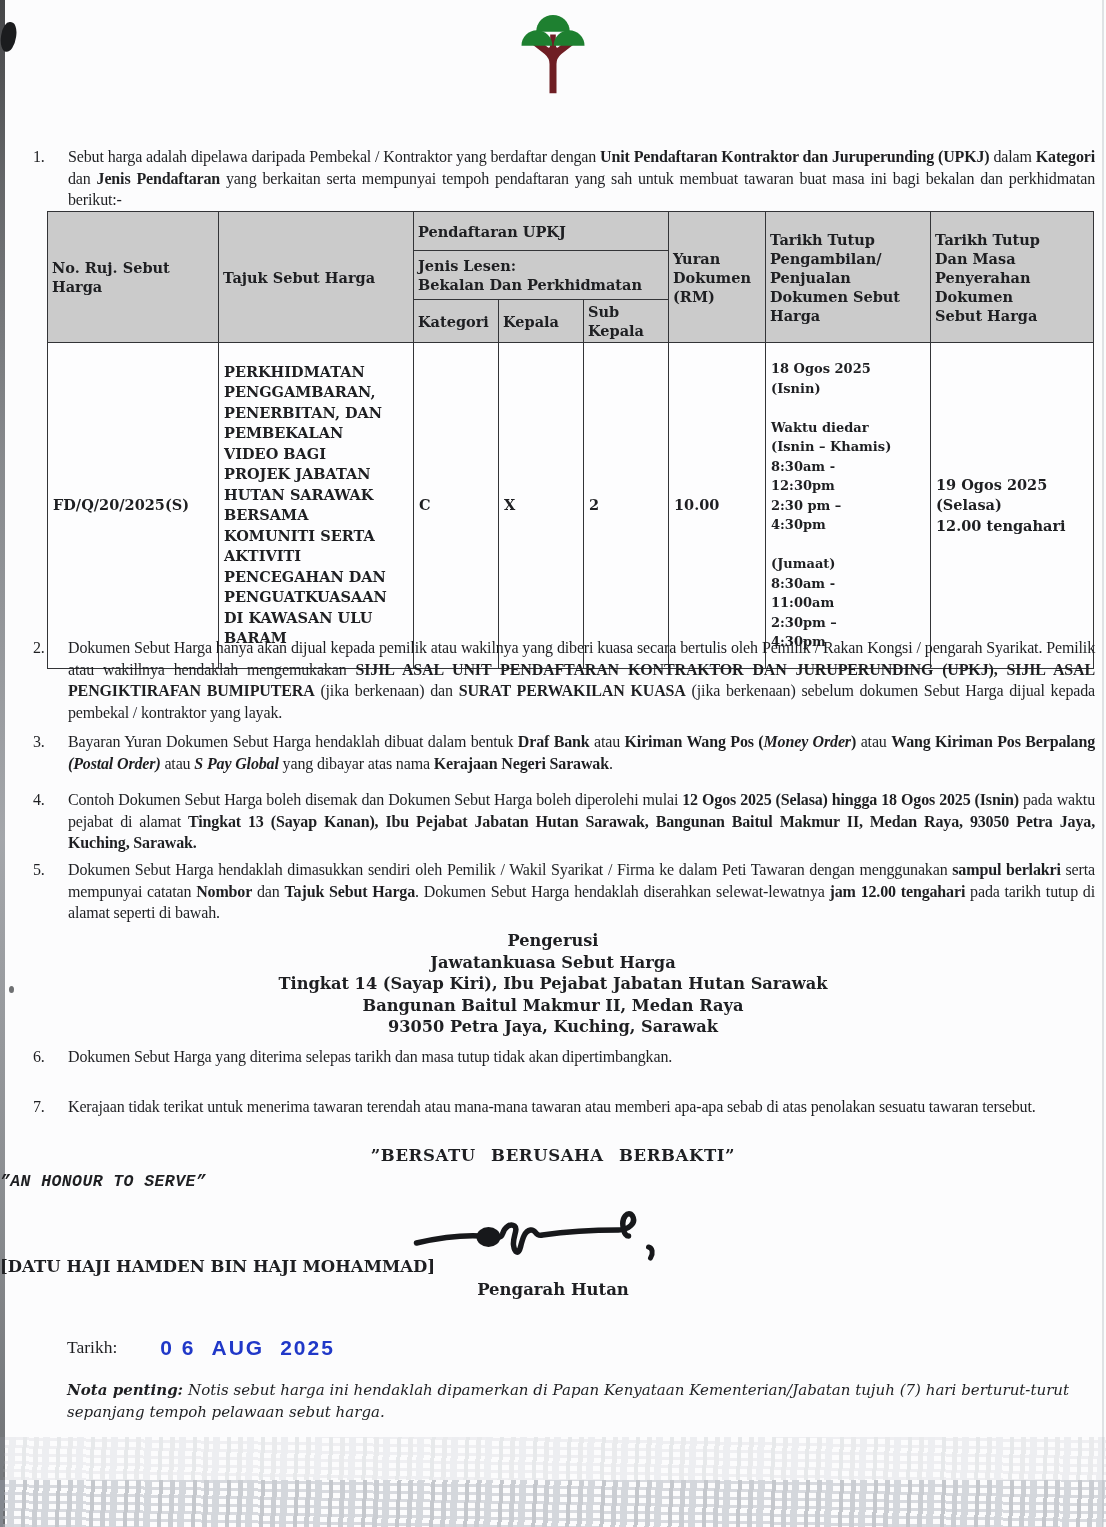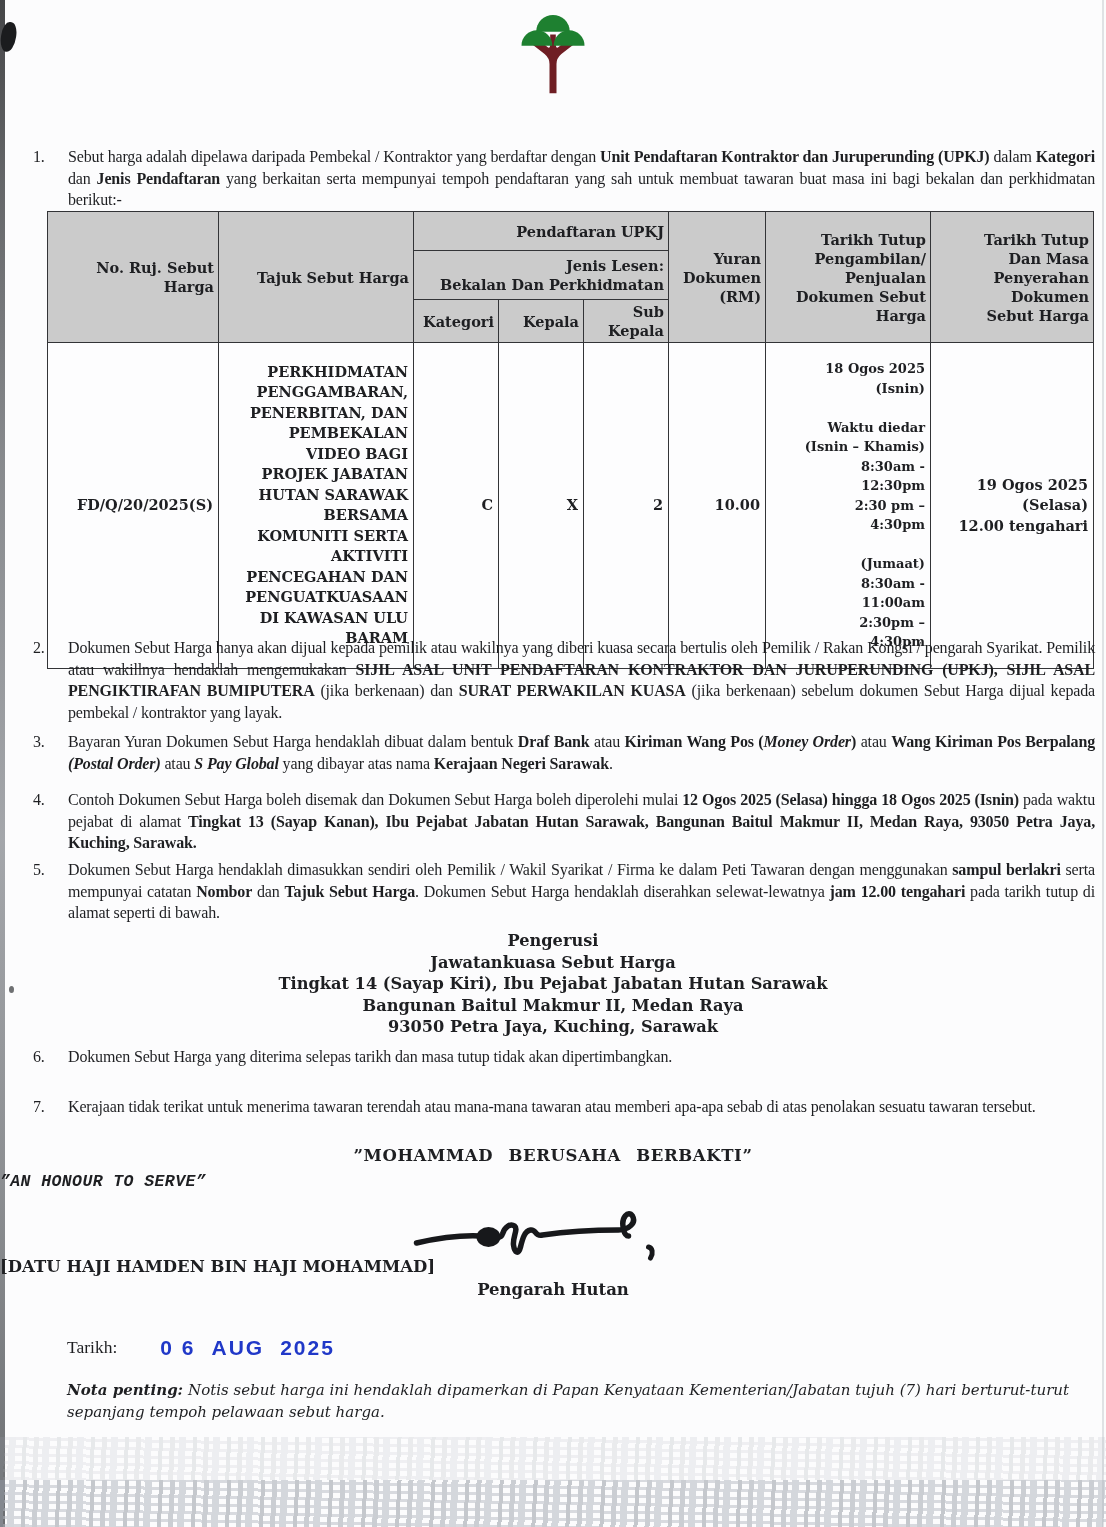--- a/index.html
+++ b/index.html
@@ -34,21 +34,21 @@
   .doc-title{position:absolute;top:88px;left:0;width:100%;text-align:center;
     font-family:"DejaVu Serif",serif;font-weight:bold;font-size:16.5px;line-height:22px;letter-spacing:.4px;}
   
   .para{position:absolute;left:33px;width:1062px;display:flex;font-size:16px;line-height:21.5px;letter-spacing:-.15px;}
   .pnum{flex:0 0 35px;}
   .ptext{flex:1;text-align:justify;}
   .p1{top:146px}.p2{top:637px}.p3{top:731px}.p4{top:789px}.p5{top:859px}.p6{top:1046px}.p7{top:1096px}
   
   .notice-table{position:absolute;top:211px;left:47px;width:1046px;border-collapse:collapse;table-layout:fixed;
     font-family:"DejaVu Serif",serif;}
-  .notice-table th,.notice-table td{border:1.6px solid #333437;text-align:right;vertical-align:middle;}
+  .notice-table th,.notice-table td{border:1.6px solid #333437;text-align:left;vertical-align:middle;}
   .notice-table th{background:var(--header-gray);font-size:14.5px;line-height:19px;font-weight:bold;padding:2px 4px;}
   .notice-table td{background:#fdfdfe;font-size:14.5px;line-height:20.5px;font-weight:bold;padding:16px 5px;}
   tr.h1 th{height:34px}
   tr.h2 th{height:44px}
   tr.h3 th{height:38px}
   tr.body td{height:288px}
   td.sched{font-size:13px;line-height:19.5px;}
   
   .address{position:absolute;top:930px;left:0;width:100%;text-align:center;
     font-family:"DejaVu Serif",serif;font-weight:bold;font-size:16.2px;line-height:21.5px;}
@@ -159,21 +159,21 @@
 
   <div class="para p6">
     <span class="pnum">6.</span>
     <div class="ptext"><span>Dokumen Sebut Harga yang diterima selepas tarikh dan masa tutup tidak akan dipertimbangkan.</span></div>
   </div>
   <div class="para p7">
     <span class="pnum">7.</span>
     <div class="ptext"><span>Kerajaan tidak terikat untuk menerima tawaran terendah atau mana-mana tawaran atau memberi apa-apa sebab di atas penolakan sesuatu tawaran tersebut.</span></div>
   </div>
 
-  <div class="motto1">”MOHAMMAD BERUSAHA BERBAKTI”</div>
+  <div class="motto1">”BERSATU BERUSAHA BERBAKTI”</div>
   <div class="motto2">”AN HONOUR TO SERVE”</div>
 
   <div class="sig">
     <svg width="250" height="62" viewBox="0 0 250 62">
       <path d="M6,40 C28,35 50,32 70,33 C83,34 90,37 92,31 C94,24 100,20 104,23 C108,26 102,34 103,42 C104,50 108,52 110,44 C112,36 114,28 120,27 C126,26 124,34 132,32 C160,28 190,27 208,27 C218,27 226,20 222,13 C218,7 210,14 213,26 C214,31 216,33 218,33" fill="none" stroke="#17181b" stroke-width="5.5" stroke-linecap="round"></path>
       <ellipse cx="78" cy="34" rx="12" ry="10" fill="#17181b"></ellipse>
       <path d="M238,44 c4,1 5,6 2,11" fill="none" stroke="#17181b" stroke-width="5" stroke-linecap="round"></path>
     </svg>
   </div>
   <div class="sig-name">[DATU HAJI HAMDEN BIN HAJI MOHAMMAD]</div>

